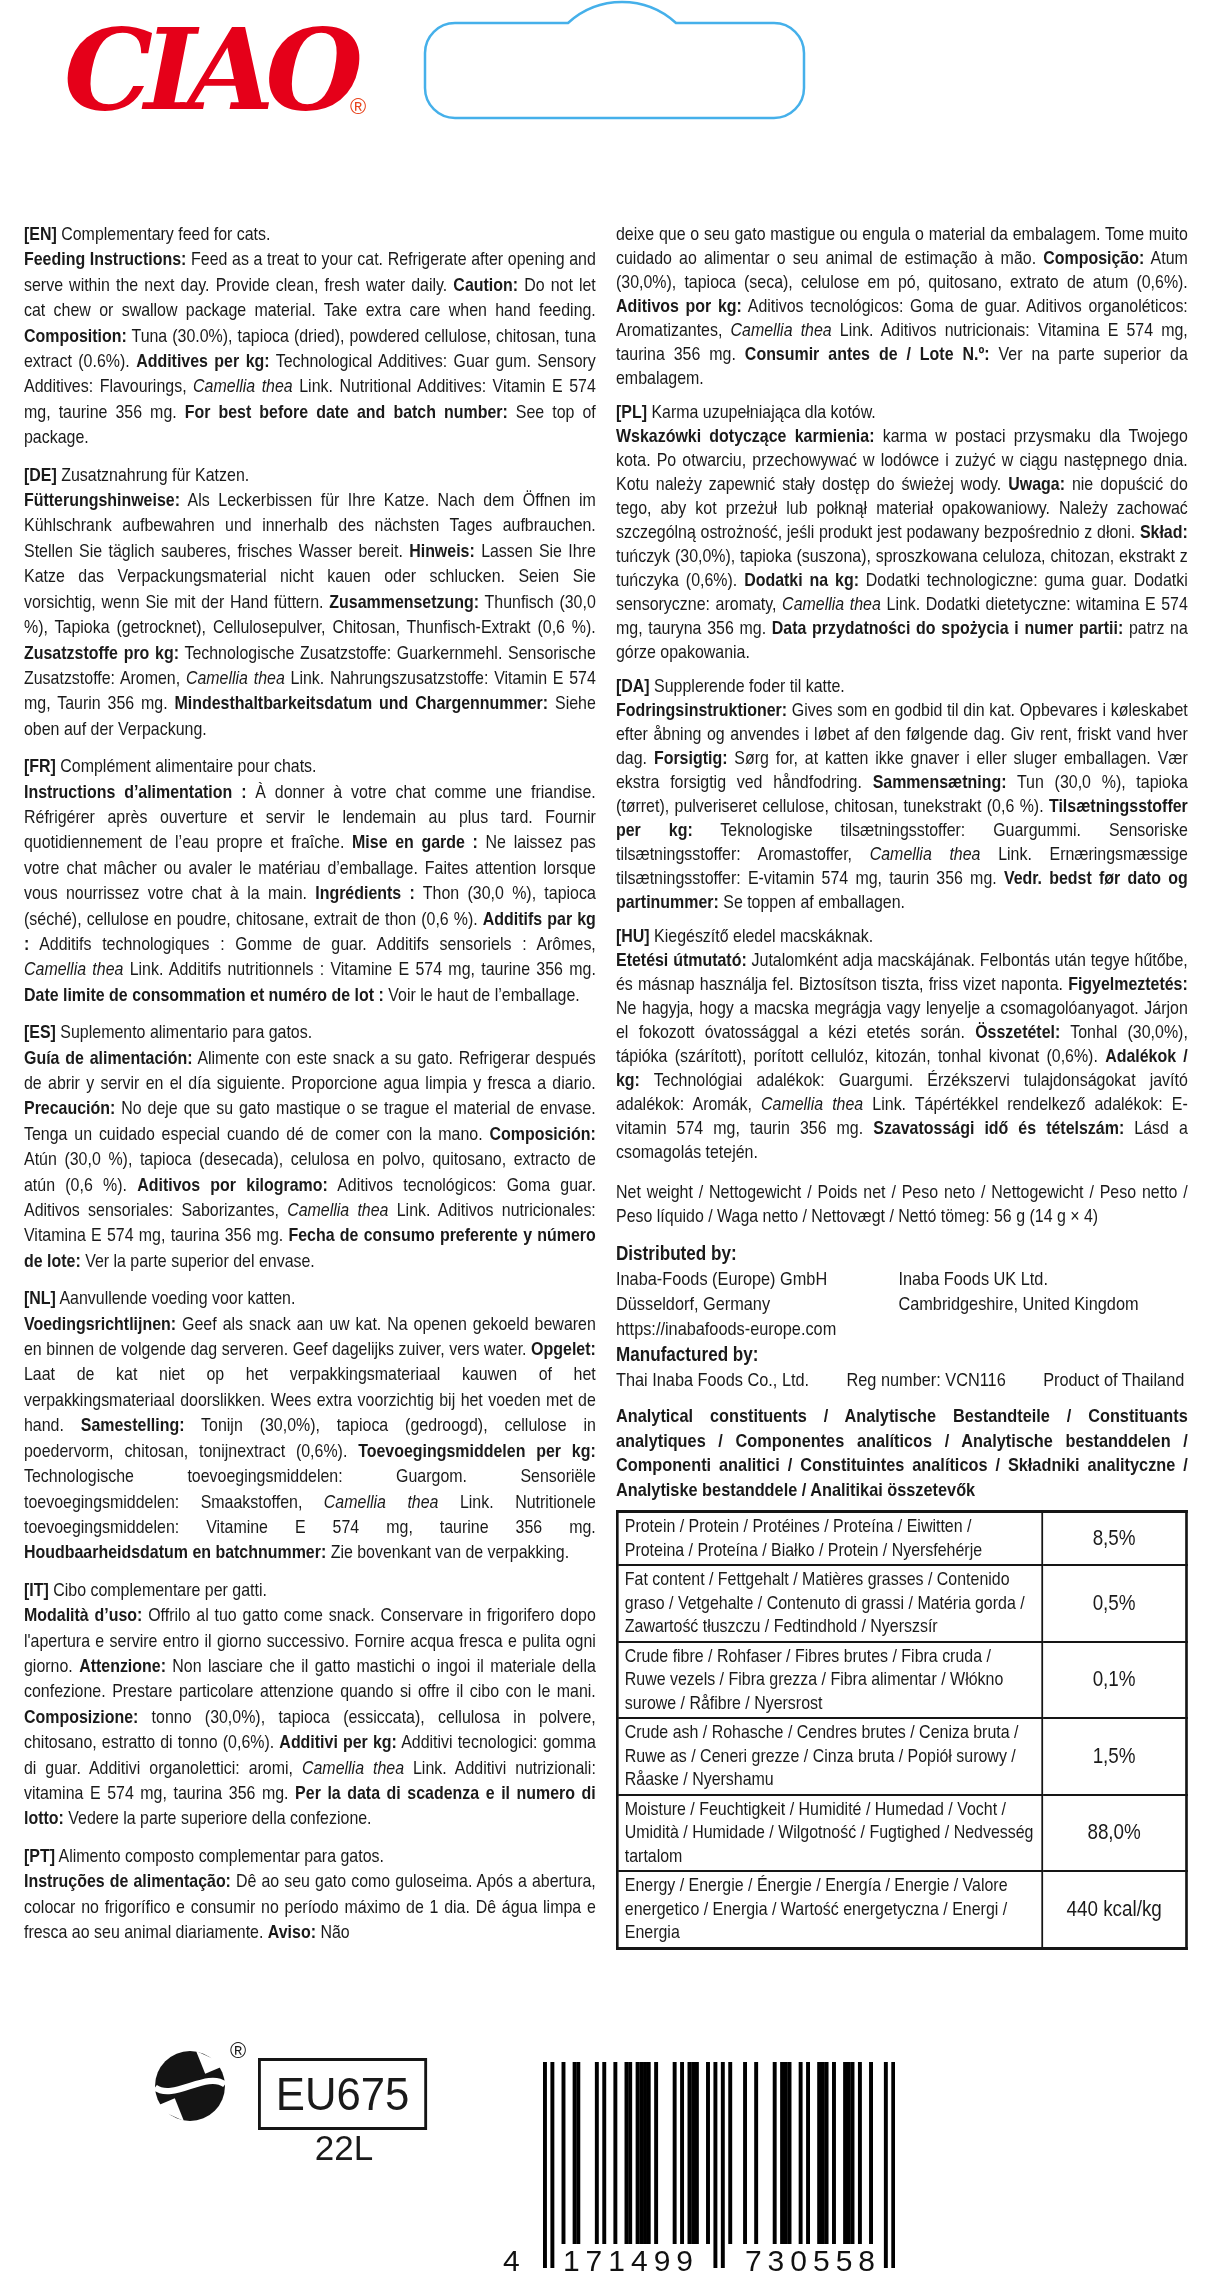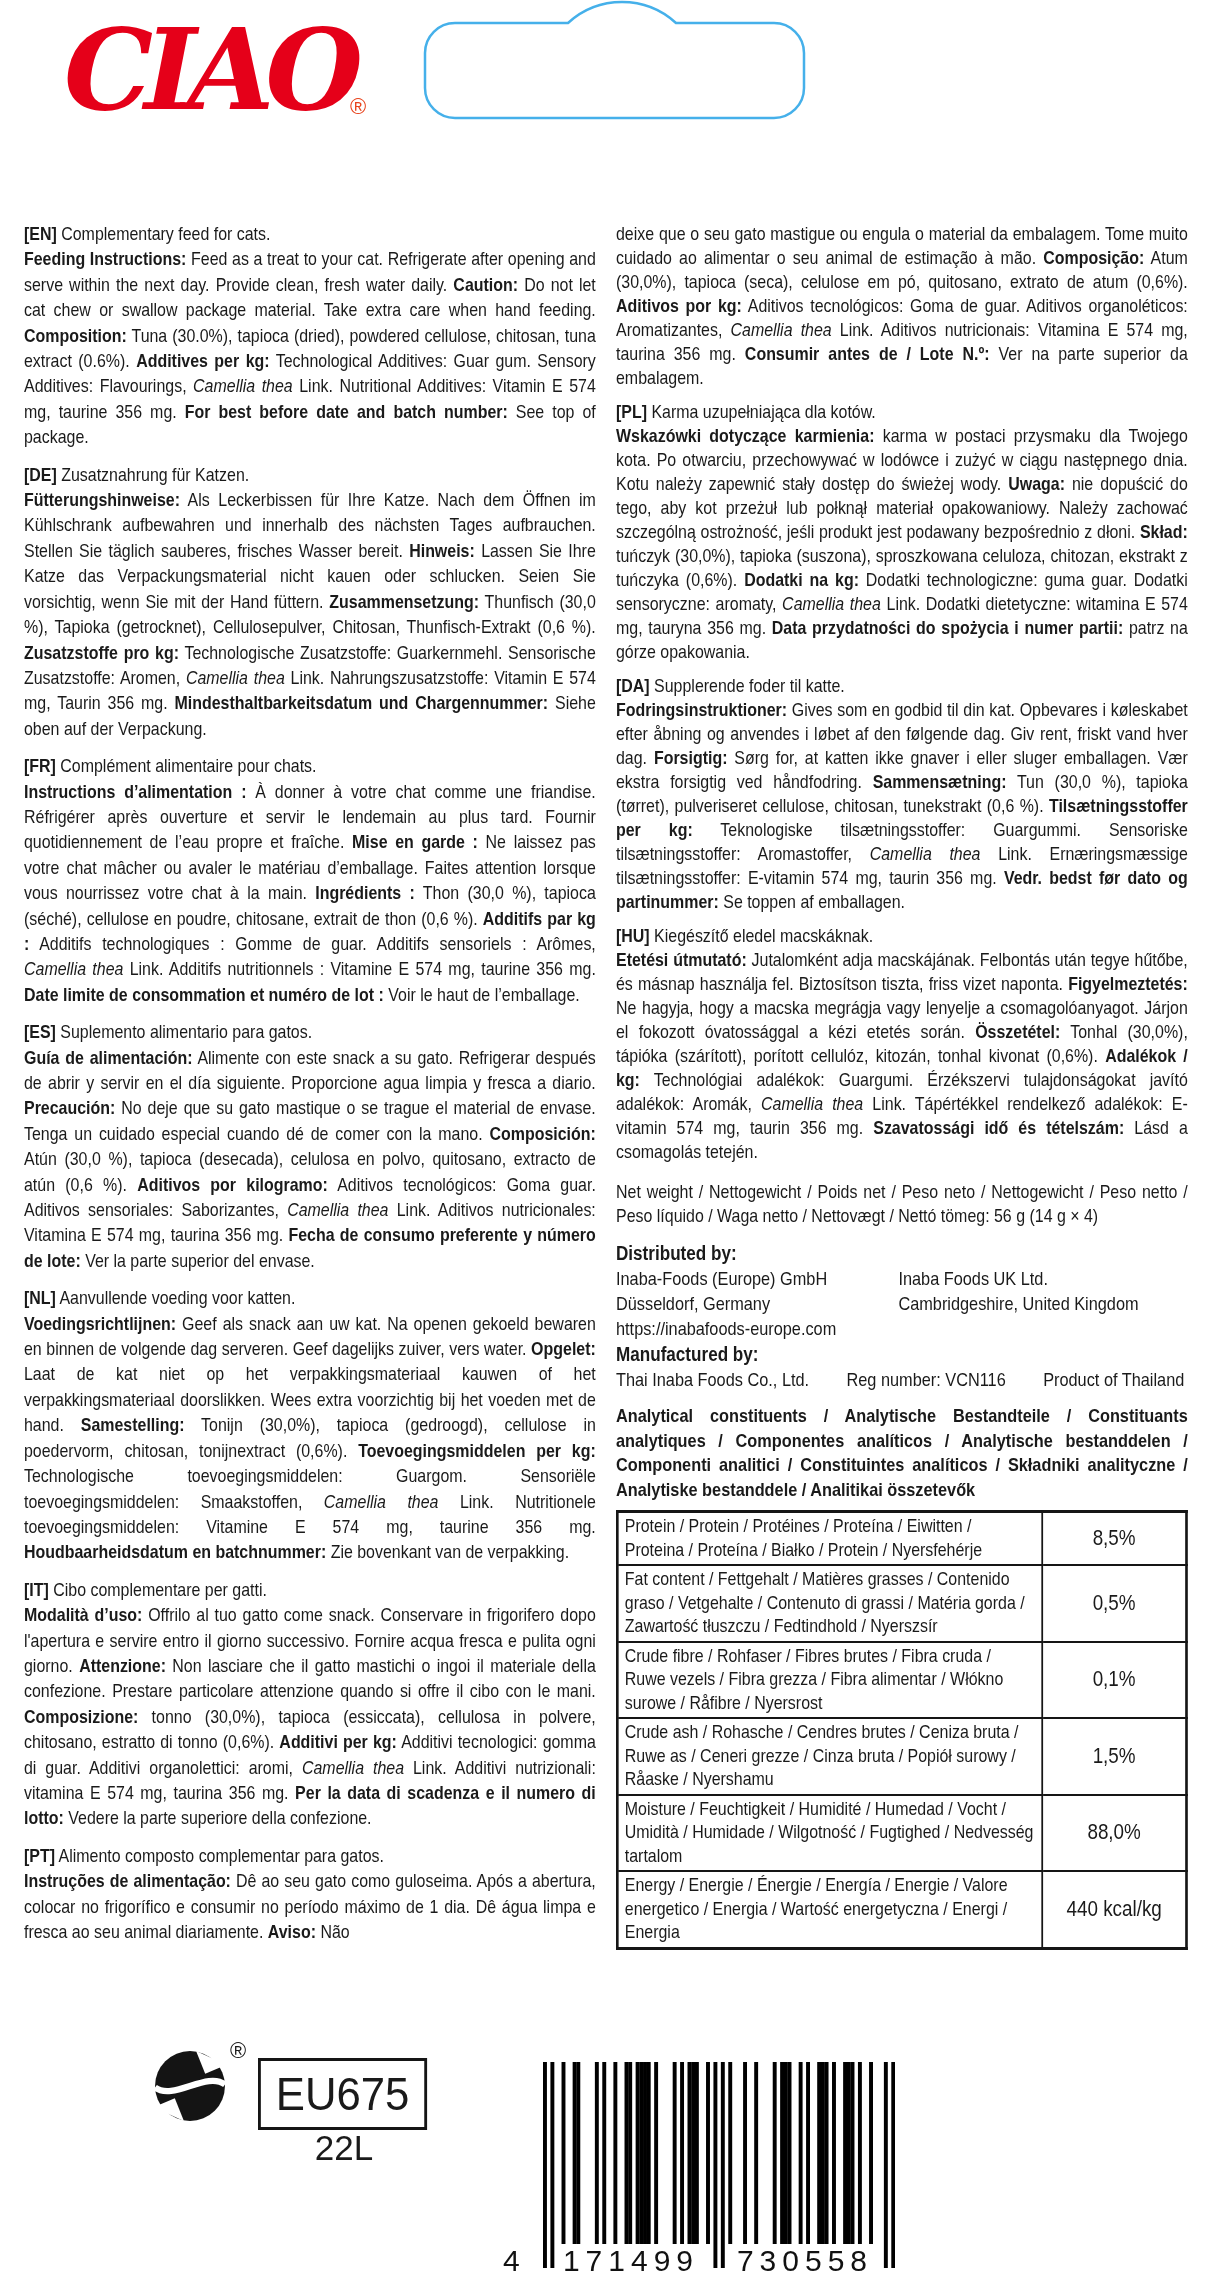--- a/index.html
+++ b/index.html
@@ -37,21 +37,21 @@
   .greendot{position:absolute;left:152px;top:2048px;width:76px;height:76px;}
   .greendot-reg{position:absolute;left:230px;top:2038px;font-size:22px;color:#1a1a1a;}
   .eubox{position:absolute;left:258px;top:2058px;width:172px;height:66px;border:3.5px solid #151515;
          display:flex;align-items:center;justify-content:center;font-size:46px;color:#1a1a1a;
          transform:scaleX(0.95);transform-origin:0 0;}
   .sizecode{position:absolute;left:258px;top:2128px;width:172px;text-align:center;font-size:35px;color:#1a1a1a;}
   .barcode{position:absolute;left:543px;top:2062px;width:352px;height:224px;}
   .bc-digits{position:absolute;top:182px;left:0;width:352px;font-size:30px;color:#111;}
   .bc-d0{position:absolute;left:-40px;top:0;}
   .bc-d1{position:absolute;left:12px;width:152px;text-align:center;letter-spacing:6px;}
-  .bc-d2{position:absolute;left:186px;width:152px;text-align:center;letter-spacing:6px;}
+  .bc-d2{position:absolute;left:186px;width:152px;text-align:right;letter-spacing:6px;}
 </style>
 </head>
 <body>
 
 <div class="page">
 
   <div class="logo">CIAO</div>
   <div class="logo-reg">®</div>
   <div class="dieline">
     <svg width="395" height="125" viewBox="0 0 395 125">

